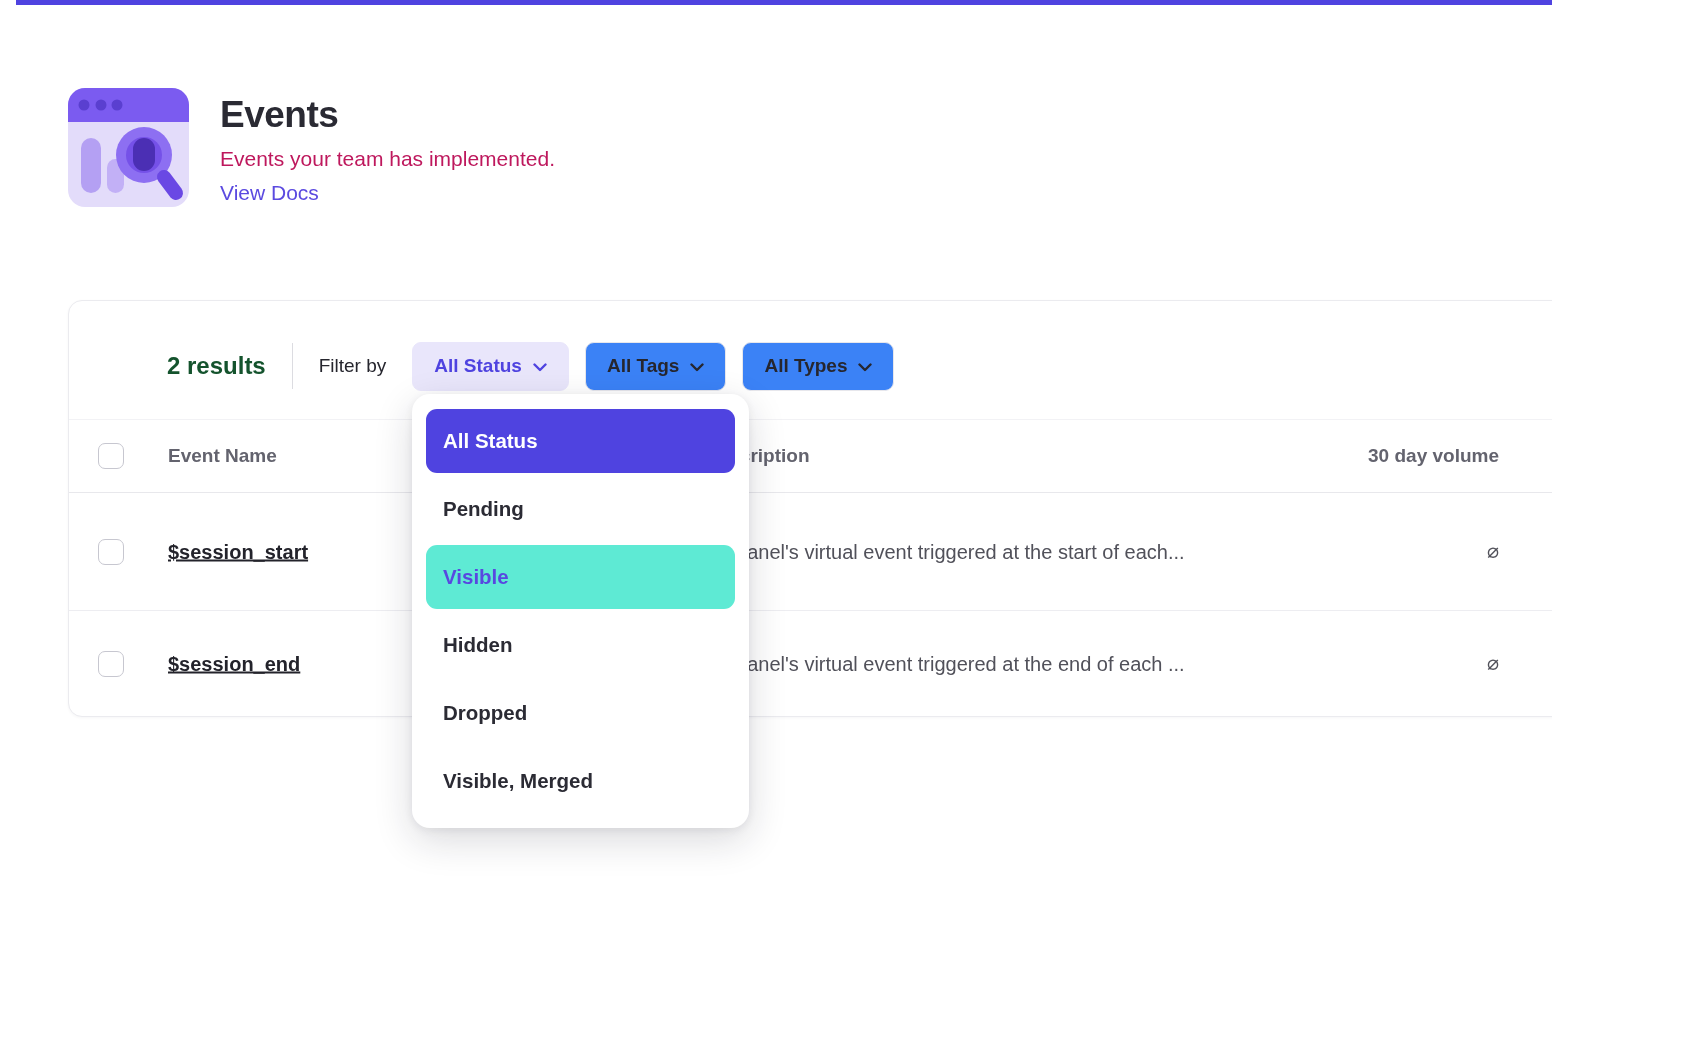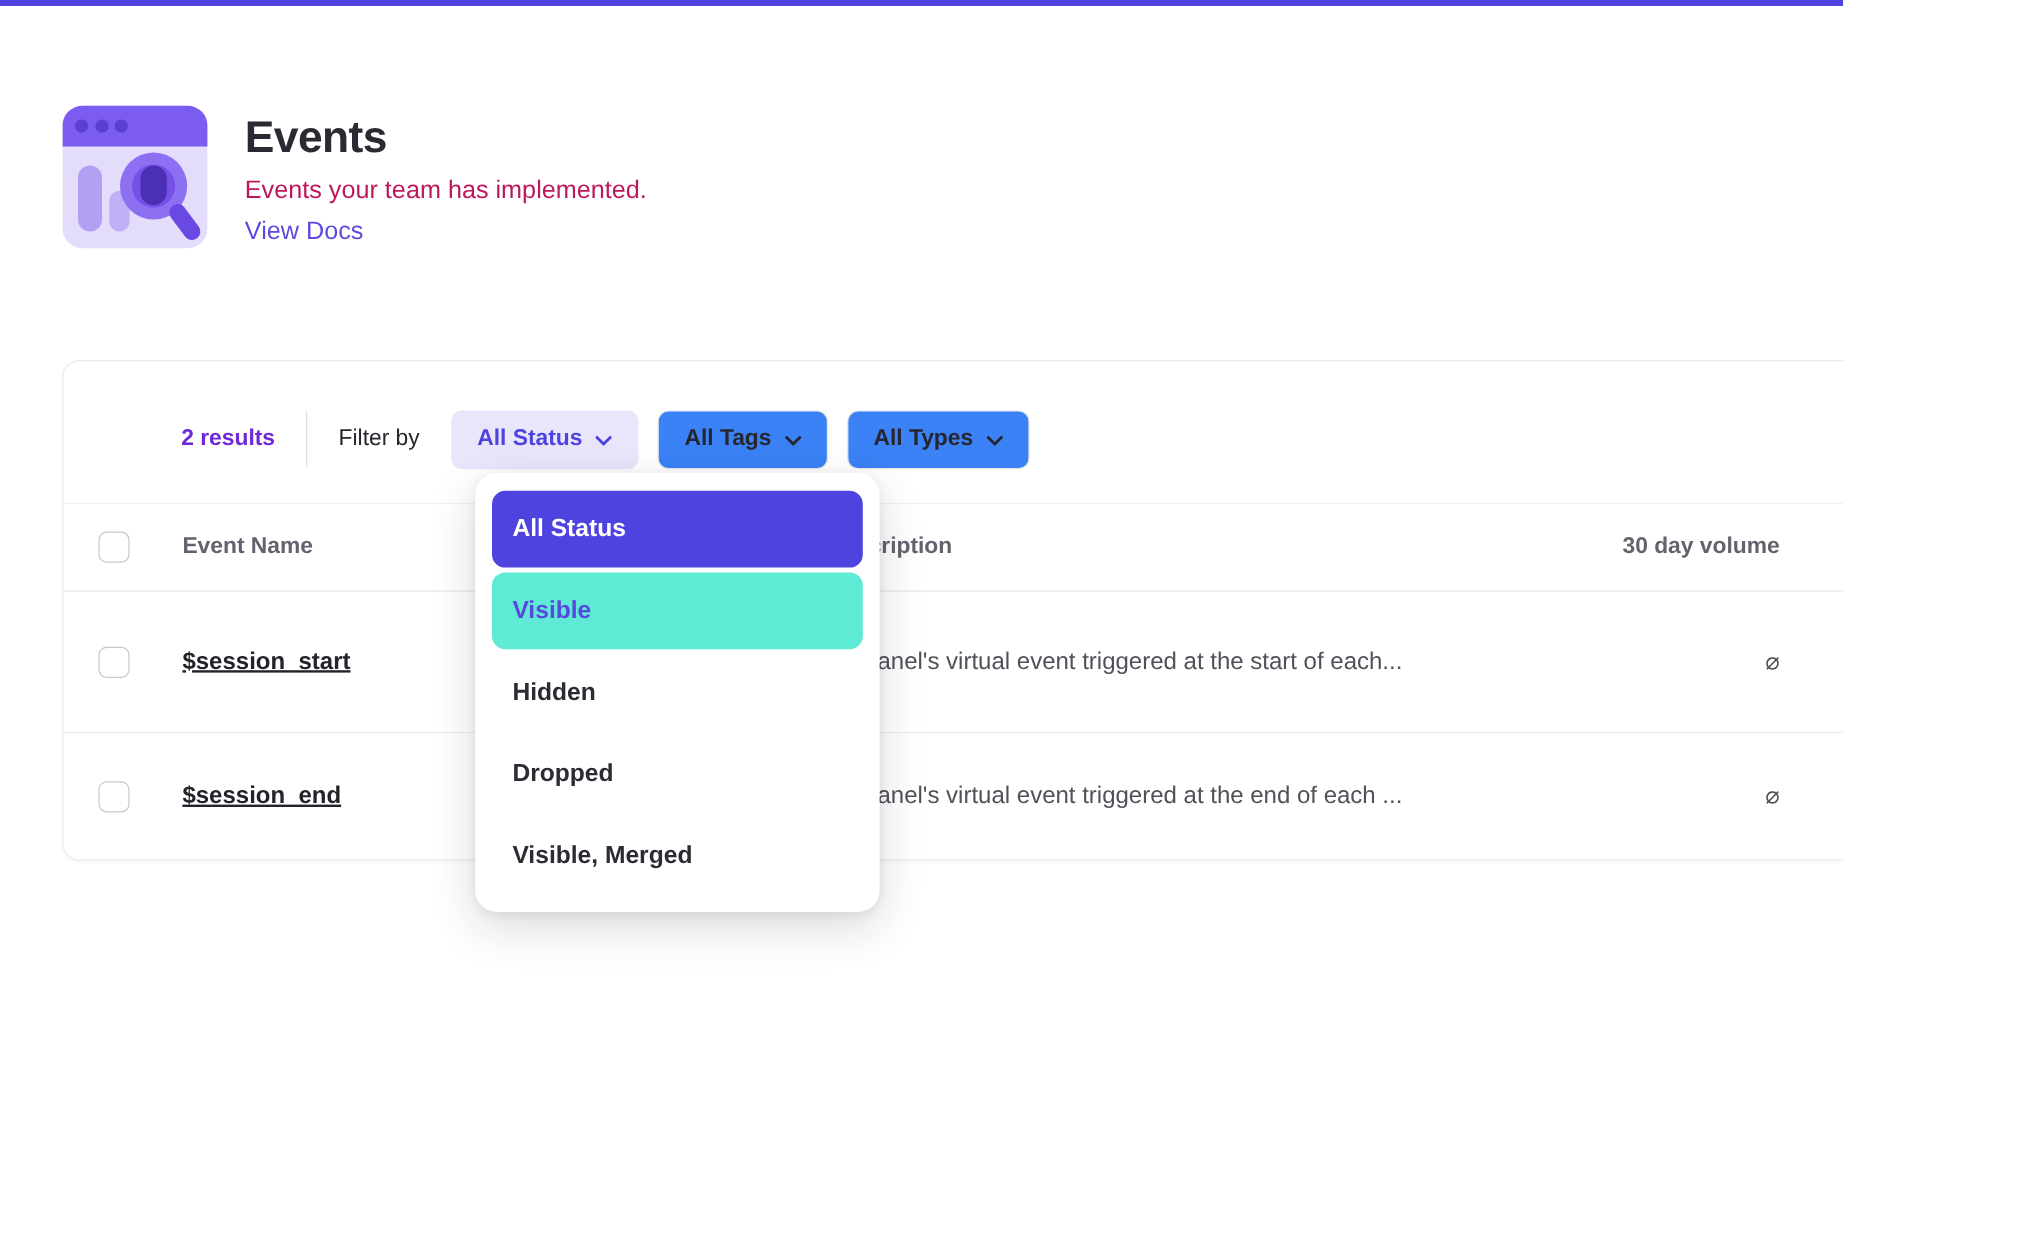--- a/index.html
+++ b/index.html
@@ -1,34 +1,34 @@
 <!DOCTYPE html>
 <html><head>
 <meta charset="utf-8">
 <style>
   * { margin:0; padding:0; box-sizing:border-box; }
   body { background:#ffffff; font-family:"Liberation Sans", sans-serif; }
-  .stage { position:relative; width:1536px; height:1046px; background:#ffffff; overflow:hidden; }
+  .stage { position:relative; width:1536px; height:1046px; background:#ffffff; overflow:hidden;margin-left:16px; }
 
   .top-accent { position:absolute; left:0; top:0; width:100%; height:5px; background:#4f43e0; }
 
   
   .app-icon { position:absolute; left:52px; top:88px; width:121px; height:119px; }
   .page-title { position:absolute; left:204px; top:94px; font-size:37px; font-weight:700; color:#2a2a33; letter-spacing:-0.5px; }
   .page-subtitle { position:absolute; left:204px; top:147px; font-size:21px; color:#be185d; }
   .docs-link { position:absolute; left:204px; top:181px; font-size:21px; color:#5b4ae0; font-weight:500; cursor:pointer; }
 
   
   .card { position:absolute; left:52px; top:300px; width:1646px; height:417px;
           background:#fff; border:1px solid #ebebef; border-radius:14px;
           box-shadow:0 1px 3px rgba(20,20,40,0.04); }
 
   
   .toolbar { position:absolute; left:98px; top:40px; height:50px; display:flex; align-items:center; }
-  .results-count { font-size:19px; font-weight:600; color:#6d28d9; margin-right:26px; }
+  .results-count { font-size:24px; font-weight:600; color:#14532d; margin-right:26px; }
   .v-divider { width:1px; height:46px; background:#dcdce1; margin-right:26px; }
   .filter-by { font-size:19px; color:#26262e; font-weight:500; margin-right:26px; }
   .filter-group { display:flex; gap:16px; }
   .filter-btn { height:49px; padding:0 21px; border-radius:9px; background:#3b82f6; border:1px solid #e7e7ec;
                 font-size:19px; font-weight:600; color:#26262e; display:flex; align-items:center; gap:11px; cursor:pointer; }
   .filter-btn.active { background:#e9e6fb; border-color:#e9e6fb; color:#4f43e0; }
   .chev { display:inline-flex; margin-top:2px; }
 
   
   .thead { position:absolute; left:0; right:0; top:118px; height:74px;
@@ -133,19 +133,20 @@
     <div class="trow row2">
       <div class="cell checkbox"></div>
       <div class="cell col-name event-name">$session_end</div>
       <div class="cell col-desc desc-text">Mixpanel's virtual event triggered at the end of each ...</div>
       <div class="cell col-volume volume-val">∅</div>
     </div>
   </div>
 
   <div class="dropdown">
     <div class="dd-item selected">All Status</div>
+    <div class="dd-item">Pending</div>
     <div class="dd-item highlighted">Visible</div>
     <div class="dd-item">Hidden</div>
     <div class="dd-item">Dropped</div>
     <div class="dd-item">Visible, Merged</div>
   </div>
 
 </div>
 
 </body></html>

